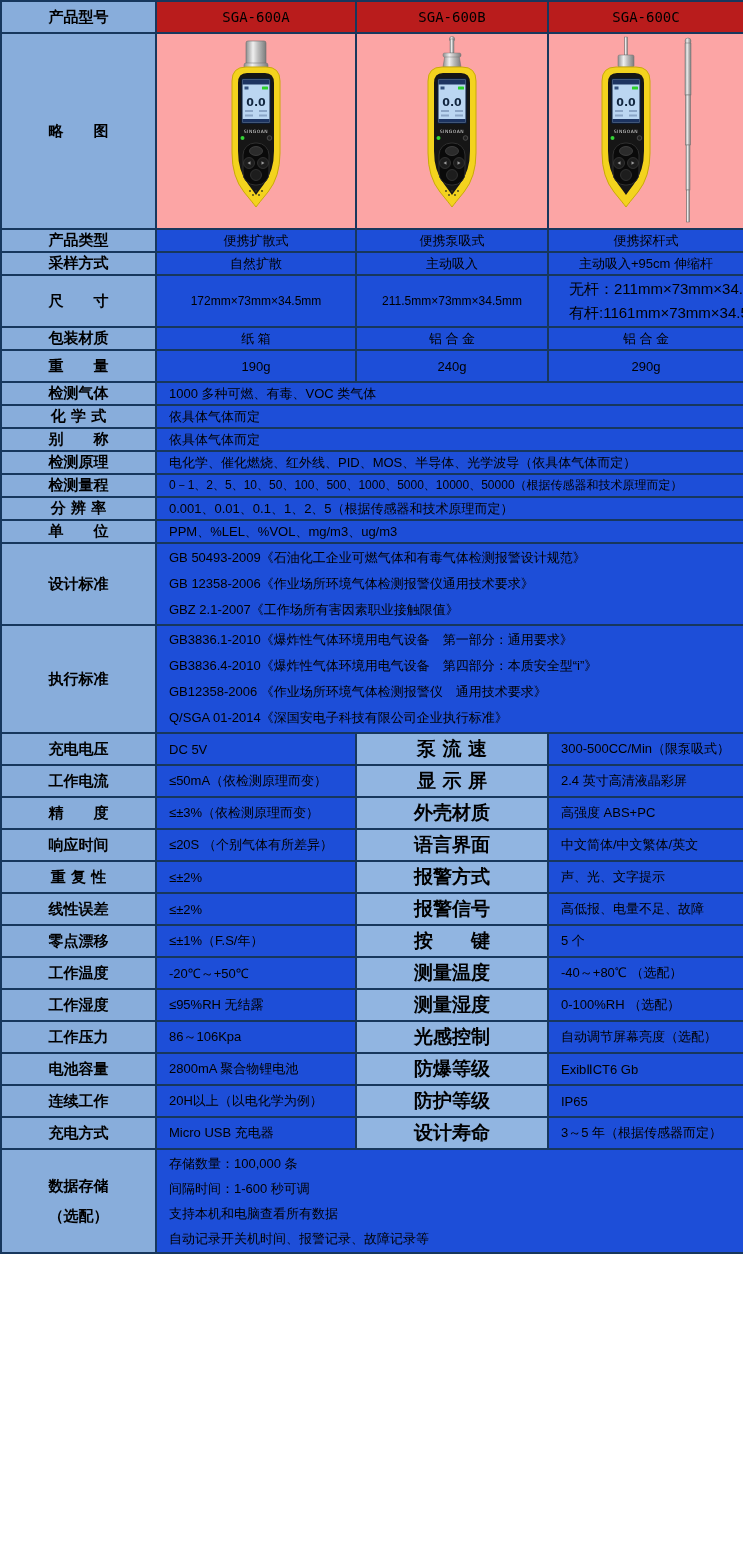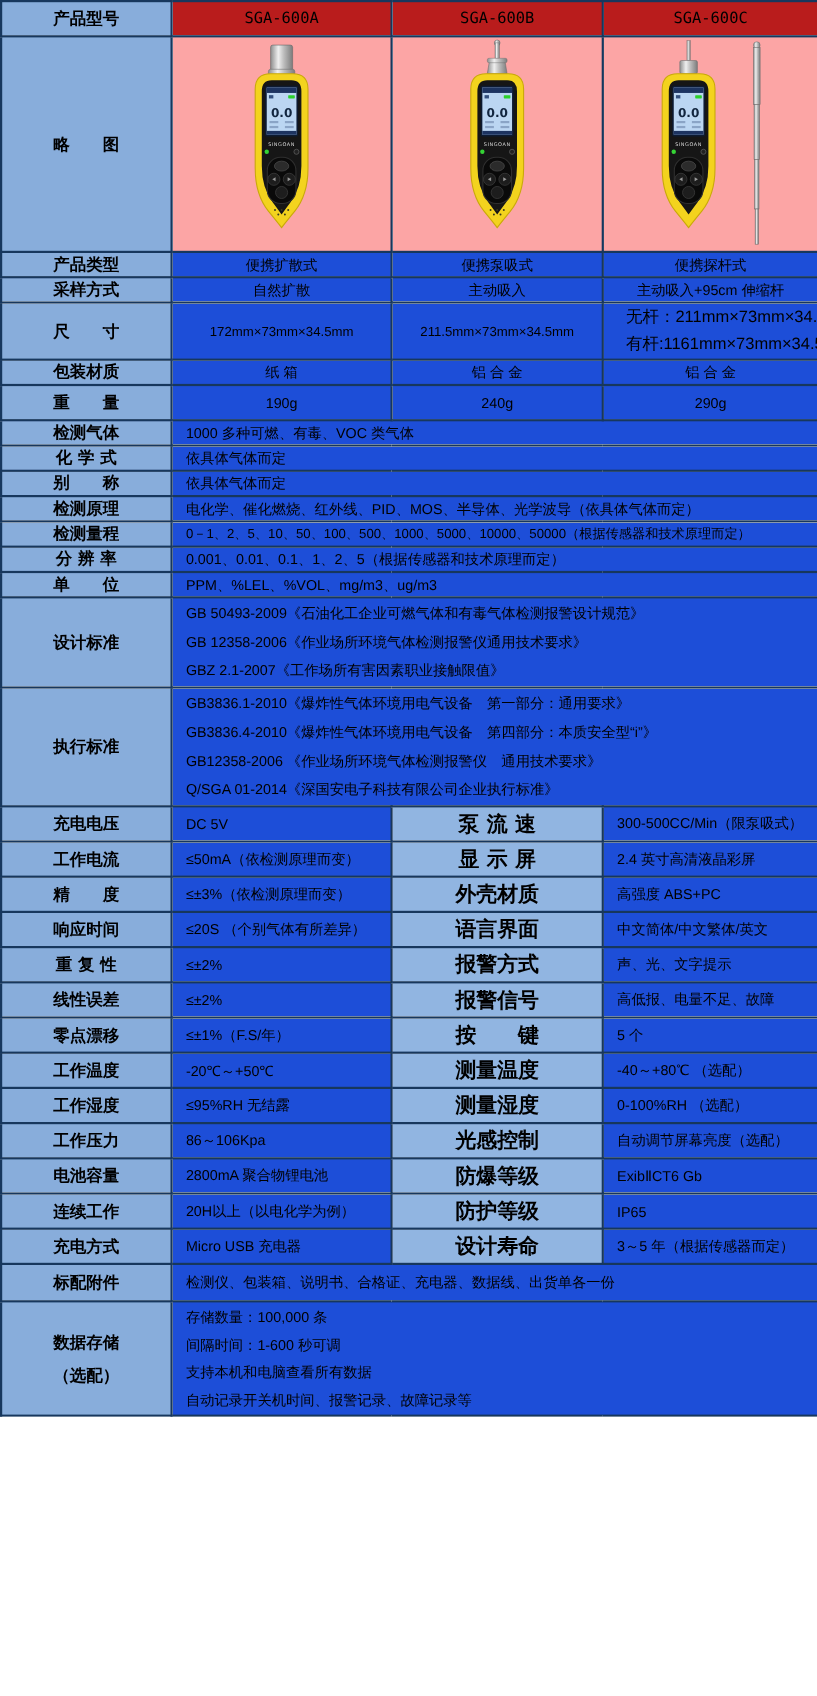--- a/index.html
+++ b/index.html
@@ -332,24 +332,20 @@
     <td class="lbl2">防护等级</td>
     <td class="val">IP65</td>
   </tr>
   <tr class="h36">
     <td class="lbl">充电方式</td>
     <td class="val">Micro USB 充电器</td>
     <td class="lbl2">设计寿命</td>
     <td class="val">3～5 年（根据传感器而定）</td>
   </tr>
 
-  <tr class="h38">
-    <td class="lbl">标配附件</td>
-    <td class="val" colspan="3">检测仪、包装箱、说明书、合格证、充电器、数据线、出货单各一份</td>
-  </tr>
 
   <tr class="h103">
     <td class="lbl lblwrap">
       <div>数据存储</div>
       <div>（选配）</div>
     </td>
     <td class="val sline" colspan="3">
       <div>存储数量：100,000 条</div>
       <div>间隔时间：1-600 秒可调</div>
       <div>支持本机和电脑查看所有数据</div>

